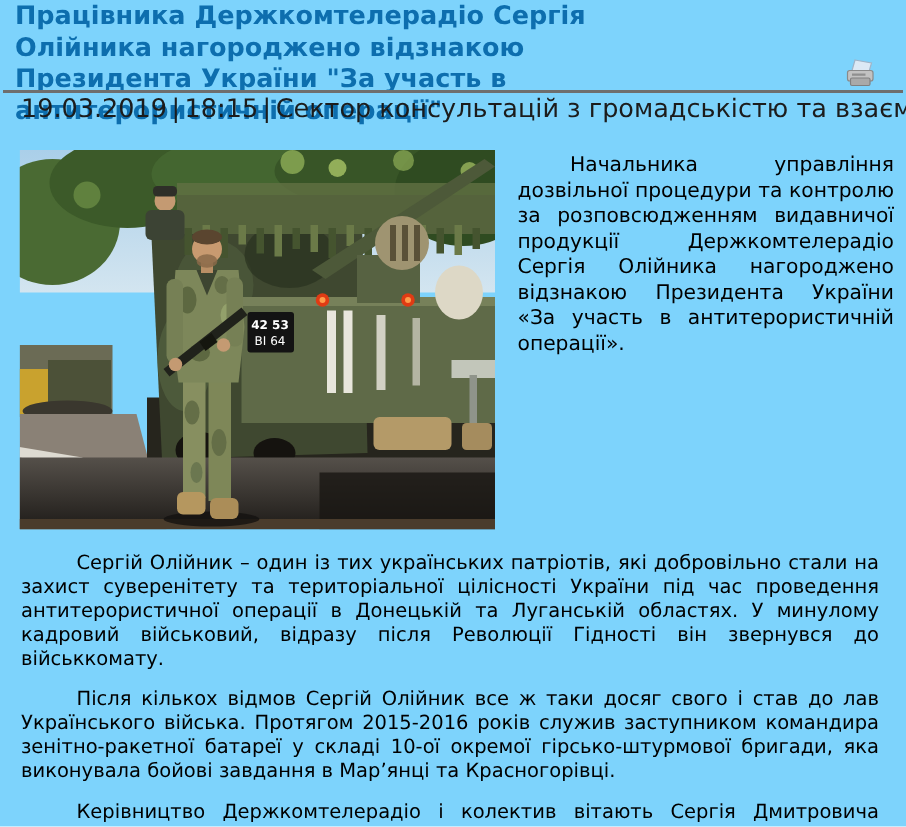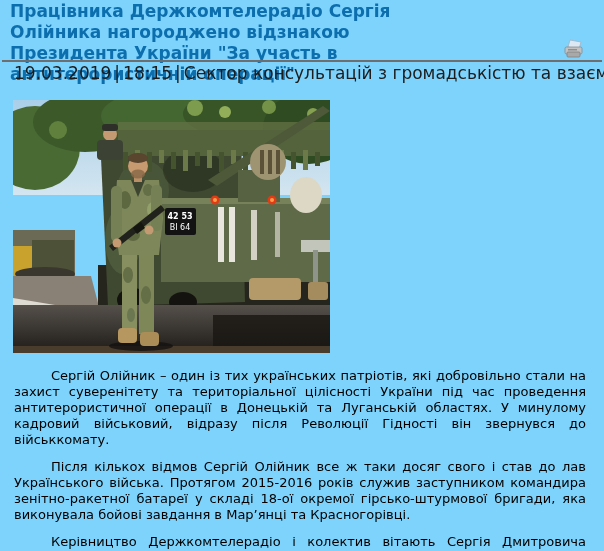--- a/index.html
+++ b/index.html
@@ -184,20 +184,21 @@
         <circle cx="104" cy="143" r="4.5" fill="#c49a72"></circle>
         <circle cx="136" cy="130" r="4.5" fill="#c49a72"></circle>
         <rect x="121" y="72" width="8" height="10" fill="#b98f66"></rect>
         <circle cx="125" cy="66" r="10" fill="#c89a70"></circle>
         <ellipse cx="125" cy="58" rx="10" ry="5" fill="#5a452f"></ellipse>
         <ellipse cx="125" cy="74" rx="7" ry="4.5" fill="#8a6a49" opacity="0.85"></ellipse>
       </g>
     </svg>
   </div>
 
+  <div class="rightcol">Начальника управління дозвільної процедури та контролю за розповсюдженням видавничої продукції Держкомтелерадіо Сергія Олійника нагороджено відзнакою Президента України «За участь в антитерористичній операції».</div>
 
   <div class="bodytext">
     <p>Сергій Олійник – один із тих українських патріотів, які добровільно стали на захист суверенітету та територіальної цілісності України під час проведення антитерористичної операції в Донецькій та Луганській областях. У минулому кадровий військовий,  відразу після Революції Гідності він звернувся до військкомату.</p>
-    <p>Після кількох відмов Сергій Олійник все  ж таки досяг свого і став до лав Українського війська. Протягом 2015-2016 років служив заступником командира зенітно-ракетної батареї  у складі 18-ої окремої гірсько-штурмової бригади, яка виконувала бойові завдання в Мар’янці та Красногорівці.</p>
+    <p>Після кількох відмов Сергій Олійник все  ж таки досяг свого і став до лав Українського війська. Протягом 2015-2016 років служив заступником командира зенітно-ракетної батареї  у складі 10-ої окремої гірсько-штурмової бригади, яка виконувала бойові завдання в Мар’янці та Красногорівці.</p>
     <p>Керівництво Держкомтелерадіо і колектив вітають Сергія Дмитровича Олійника</p>
   </div>
 
 </div>
 
 </body></html>

